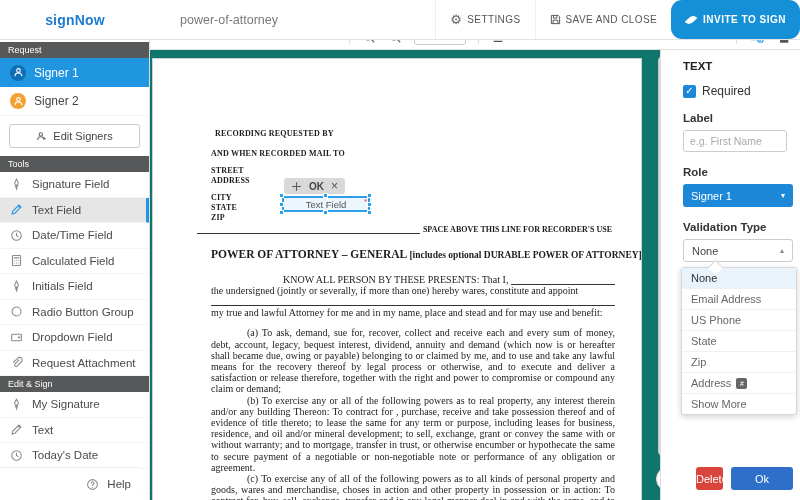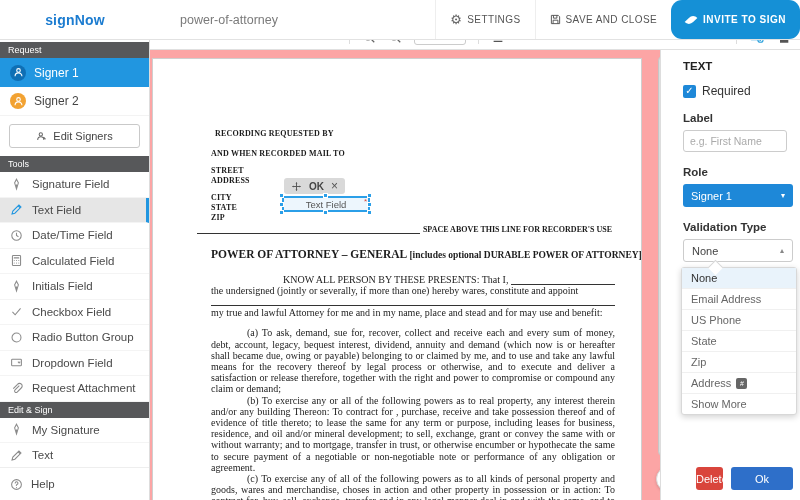--- a/index.html
+++ b/index.html
@@ -45,26 +45,26 @@
   .av-blue { background:#0f6fb4; }
   .av-orange { background:#f2a232; }
   .edit-signers { margin:8px 9px; height:24px; border:1px solid #c9c9c9; border-radius:3px;
     display:flex; align-items:center; justify-content:center; gap:6px; font-size:11px; color:#444; cursor:pointer; }
   .edit-signers svg { width:11px; height:11px; stroke:#666; fill:none; stroke-width:1.5; }
   .tool-row { display:flex; align-items:center; gap:9px; height:25.5px; padding:0 10px;
     font-size:11.5px; color:#4a4a4a; cursor:pointer; border-bottom:1px solid #f4f4f4; }
   .tool-row svg { width:13px; height:13px; stroke:#8b8b8b; fill:none; stroke-width:1.3; flex:none; }
   .tool-row.active { background:#e6e6e6; border-right:3px solid #2196e0; }
   .tool-row.active svg { stroke:#2196e0; }
-  .help-row { position:absolute; bottom:0; left:0; right:0; height:28px; border-top:1px solid #eee;
-    display:flex; align-items:center; gap:8px; padding:16px 10px; font-size:11.5px; color:#4a4a4a; cursor:pointer; background:#fff; }
+  .help-row { position:absolute; bottom:0; left:0; right:8px; height:28px; border-top:1px solid #eee;
+    display:flex; align-items:center; gap:8px; padding:16px 10px; font-size:11.5px; color:#4a4a4a; cursor:pointer; background:#fff;justify-content:flex-end; }
   .help-row svg { width:13px; height:13px; stroke:#8b8b8b; fill:none; stroke-width:1.3; }
 
   
-  .canvas { position:absolute; top:50px; left:150px; width:520px; bottom:0; background:#fca5a5; overflow:hidden; }
+  .canvas { position:absolute; top:50px; left:150px; width:520px; bottom:0; background:#0f766e; overflow:hidden; }
   .doc-page { position:absolute; left:2px; top:8px; width:490px; height:460px; background:#fff;
     border:1px solid #cfcfcf; border-bottom:none; padding:70px 26px 0 58px; overflow:hidden;
     font-family:"Liberation Serif", serif; color:#1c1c1c; }
   .rec-head { font-size:8px; font-weight:bold; letter-spacing:.2px; line-height:10px; }
   .rec-head div { margin-bottom:0; }
   .mt10 { margin-top:10px; } .mt7 { margin-top:7px; }
   .space-row { display:flex; align-items:flex-end; margin-left:-14px; margin-top:2px; }
   .space-line { flex:1; border-bottom:1px solid #333; max-width:228px; }
   .space-label { font-size:8px; font-weight:bold; padding:0 3px; white-space:nowrap; }
   .doc-title-line { text-align:center; font-weight:bold; font-size:11.5px; margin-top:14px; white-space:nowrap; }
@@ -259,26 +259,20 @@
     </div>
     <div class="tool-row">
       <svg viewBox="0 0 16 16">
           <path d="M8 1.5l2.3 4.5L8 13.5 5.7 6z"></path>
           <path d="M8 8v3.5"></path>
         </svg>
       <span>Initials Field</span>
     </div>
     <div class="tool-row">
       <svg viewBox="0 0 16 16">
-          <path d="M3 8.6l3.3 3.4L13 4.2"></path>
-        </svg>
-      <span>Checkbox Field</span>
-    </div>
-    <div class="tool-row">
-      <svg viewBox="0 0 16 16">
           <circle cx="8" cy="8" r="5.5"></circle>
         </svg>
       <span>Radio Button Group</span>
     </div>
     <div class="tool-row">
       <svg viewBox="0 0 16 16">
           <rect x="2" y="4" width="12" height="8" rx="1"></rect>
           <path d="M9.8 7l1.4 1.6L12.6 7"></path>
         </svg>
       <span>Dropdown Field</span>

